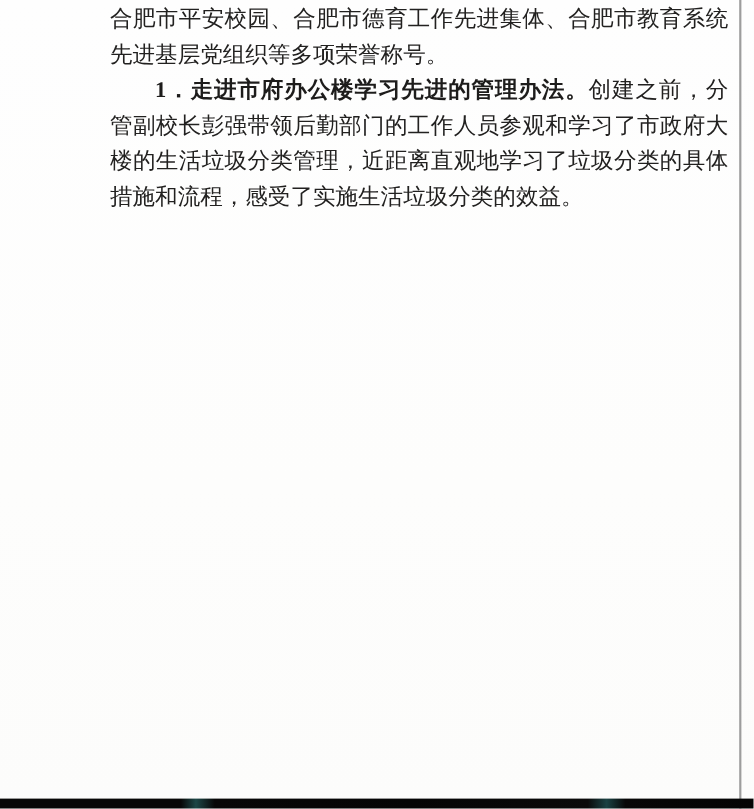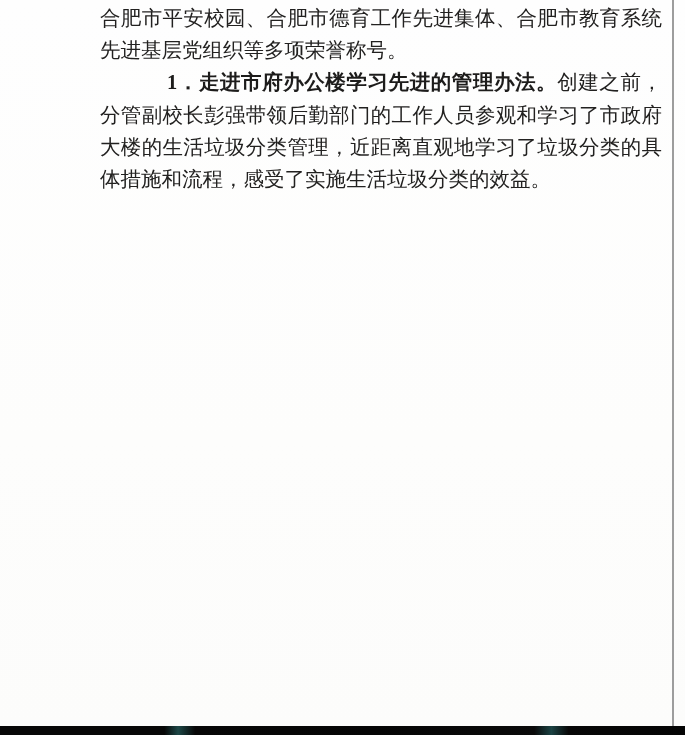--- a/index.html
+++ b/index.html
@@ -48,21 +48,20 @@
   .heading-kai {
     font-family: "Liberation Serif", "DejaVu Serif", serif;
     font-weight: bold;
     text-indent: 2em;
     letter-spacing: 1.5px;
     color: #2a2927;
   }
   .bold-lead {
     font-weight: bold;
     color: #1d1c1b;
-    margin-left: 26px;
   }
   .right-edge-line {
     position: absolute;
     left: 672px;
     top: 0;
     width: 2px;
     height: 735px;
     background: #9d9d9d;
   }
   .bottom-scan-bar {

